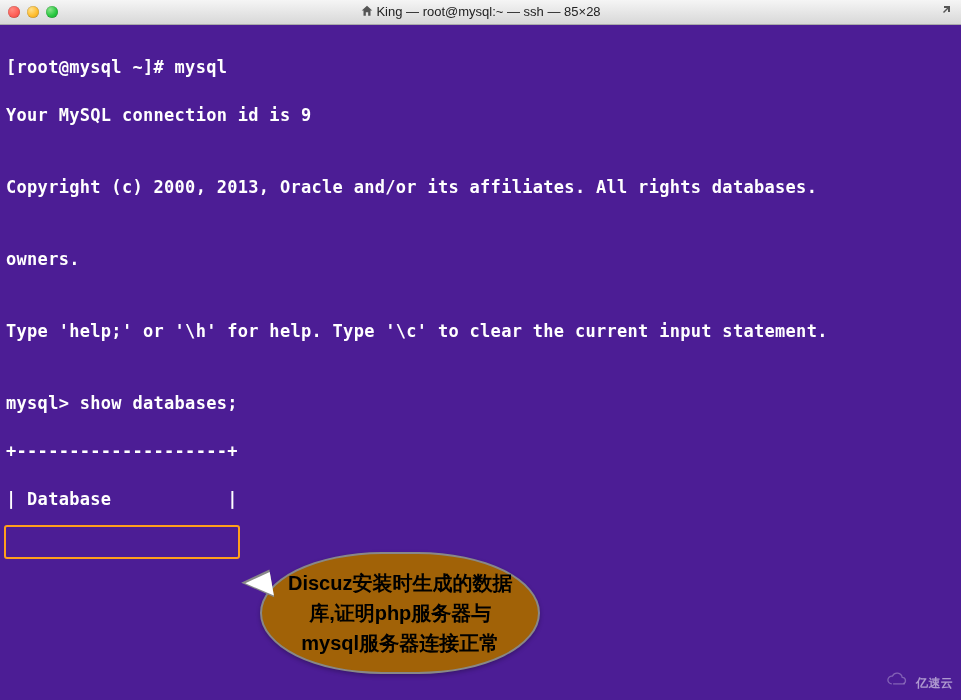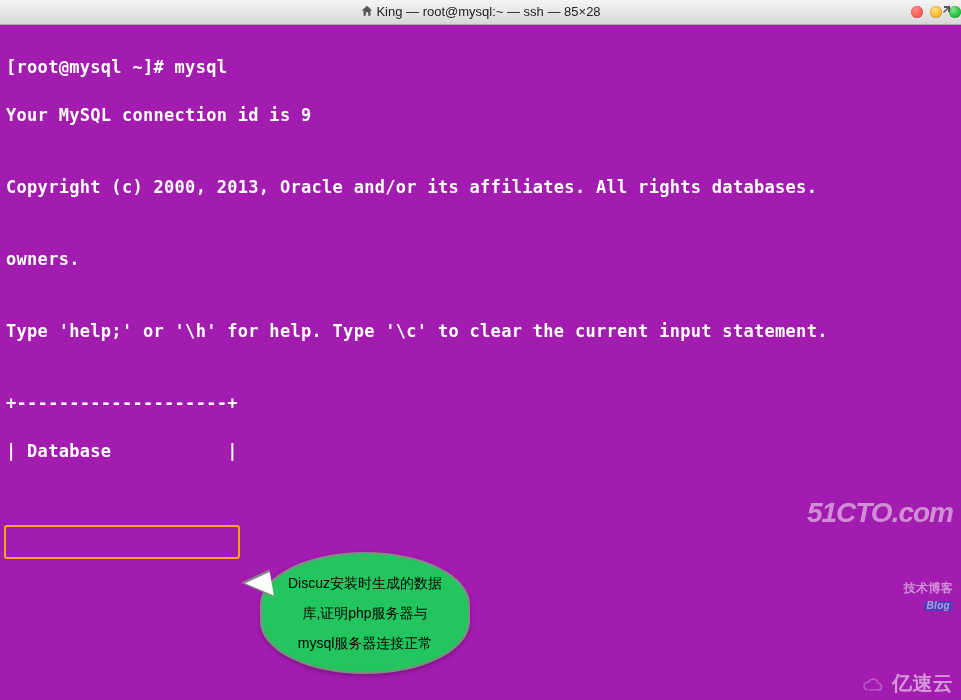--- a/index.html
+++ b/index.html
@@ -16,21 +16,20 @@
   
   .titlebar {
     height: 24px;
     background: linear-gradient(#f5f5f5, #d8d8d8);
     border-bottom: 1px solid #aaa;
     display: flex;
     align-items: center;
     position: relative;
     font-size: 13px;
     color: #222;
-    justify-content: flex-end;
   }
   .traffic-lights {
     display: flex;
     align-items: center;
     gap: 7px;
     padding-left: 8px;
   }
   .tl {
     width: 12px; height: 12px; border-radius: 50%;
     box-shadow: inset 0 0 1px rgba(0,0,0,.5);
@@ -57,21 +56,21 @@
   .win-btn {
     width: 14px; height: 14px;
     font-size: 12px;
     color: #555;
     text-align: center;
     line-height: 12px;
   }
 
   
   .terminal {
-    background: #a21caf; 
+    background: #4c1d95; 
     color: #ffffff;
     width: 100%;
     height: calc(700px - 24px);
     padding: 6px 6px 6px 6px;
     box-sizing: border-box;
     font-family: "Menlo", "Consolas", "DejaVu Sans Mono", monospace;
     font-size: 17px;
     font-weight: bold;
     line-height: 24px;
     white-space: pre;
@@ -87,28 +86,28 @@
   }
 
   
   .speech-wrap {
     position: absolute;
     left: 260px;
     top: 552px;
     pointer-events: none;
   }
   .speech {
-    background: #22c55e;
+    background: #a16207;
     color: #000;
     border: 2px solid #888;
     border-radius: 140px / 70px;
     padding: 14px 26px;
     font-family: "Helvetica Neue", Arial, "Microsoft YaHei", sans-serif;
-    font-weight: 400;
-    font-size: 14px;
+    font-weight: 700;
+    font-size: 20px;
     line-height: 30px;
     text-align: center;
     position: relative;
     box-shadow: 0 2px 4px rgba(0,0,0,.25);
   }
   .speech::before {
     content: "";
     position: absolute;
     left: -20px;
     top: 18px;
@@ -149,22 +148,22 @@
     padding: 0 3px;
     font-size: 10px;
     font-style: italic;
     margin-left: 4px;
   }
   .wm-yisu {
     position: absolute;
     right: 8px; bottom: 6px;
     color: rgba(255,255,255,0.55);
     font-family: "Microsoft YaHei", Arial, sans-serif;
-    font-size: 20px;
-    display: flex; align-items: flex-end; gap: 6px;
+    font-size: 12px;
+    display: flex; align-items: flex-start; gap: 6px;
   }
   .wm-yisu svg { opacity: .55; }
 </style>
 </head>
 <body>
 
 <div class="titlebar">
   <div class="traffic-lights">
     <div class="tl red"></div>
     <div class="tl amber"></div>
@@ -189,44 +188,38 @@
 <div class="terminal">
 <div class="line">[root@mysql ~]# mysql</div>
 <div class="line">Your MySQL connection id is 9</div>
 <div class="line"></div>
 <div class="line">Copyright (c) 2000, 2013, Oracle and/or its affiliates. All rights databases.</div>
 <div class="line"></div>
 <div class="line">owners.</div>
 <div class="line"></div>
 <div class="line">Type 'help;' or '\h' for help. Type '\c' to clear the current input statement.</div>
 <div class="line"></div>
+<div class="line">mysql&gt; show databases;</div>
 <div class="line">+--------------------+</div>
 <div class="line">| Database           |</div>
 
 
 
 
 
 
 
 
 <div class="line"></div>
 
 
   
   <div class="highlight-box" style="left:4px; top:500px; width:232px; height:30px;"></div>
 
   
-  <div class="wm-51cto">
-    <div class="big">51CTO.com</div>
-    <div>
-      <span class="sm">技术博客</span>
-      <span class="tag">Blog</span>
-    </div>
-  </div>
 
   
   <div class="wm-yisu">
     <svg width="26" height="18" viewBox="0 0 40 24">
       <path fill="none" stroke="rgba(255,255,255,.55)" stroke-width="2" d="M12 18a6 6 0 1 1 .9-11.93A8 8 0 0 1 28 8a5 5 0 0 1 2 9.6"></path>
       <path fill="none" stroke="rgba(255,255,255,.55)" stroke-width="2" d="M14 18h18"></path>
     </svg>
     <span>亿速云</span>
   </div>
 </div>

